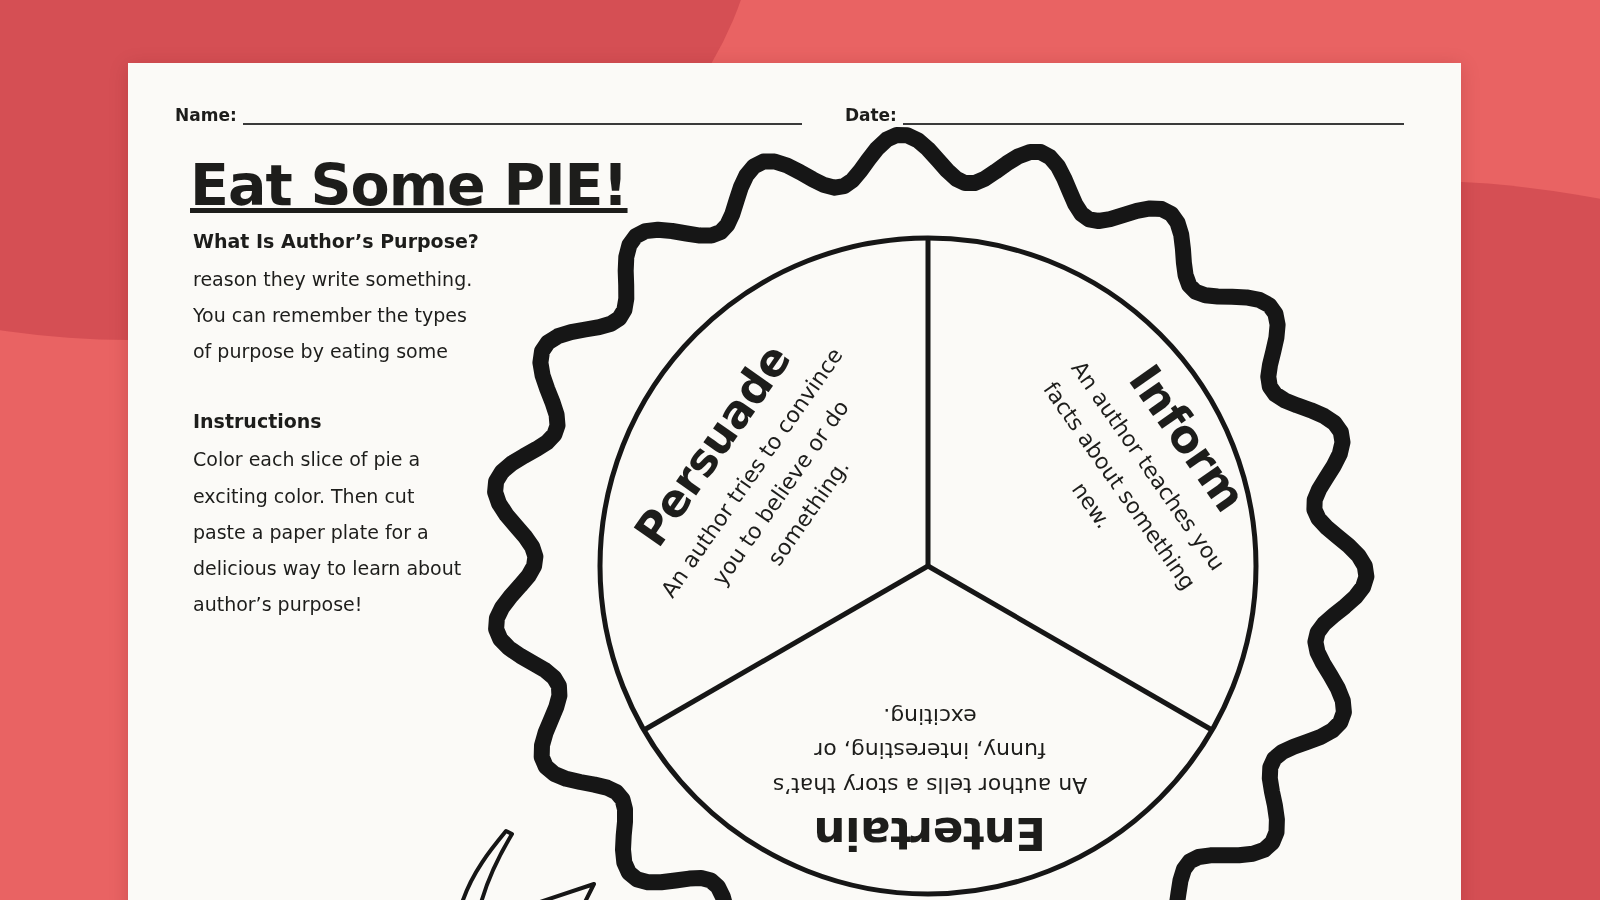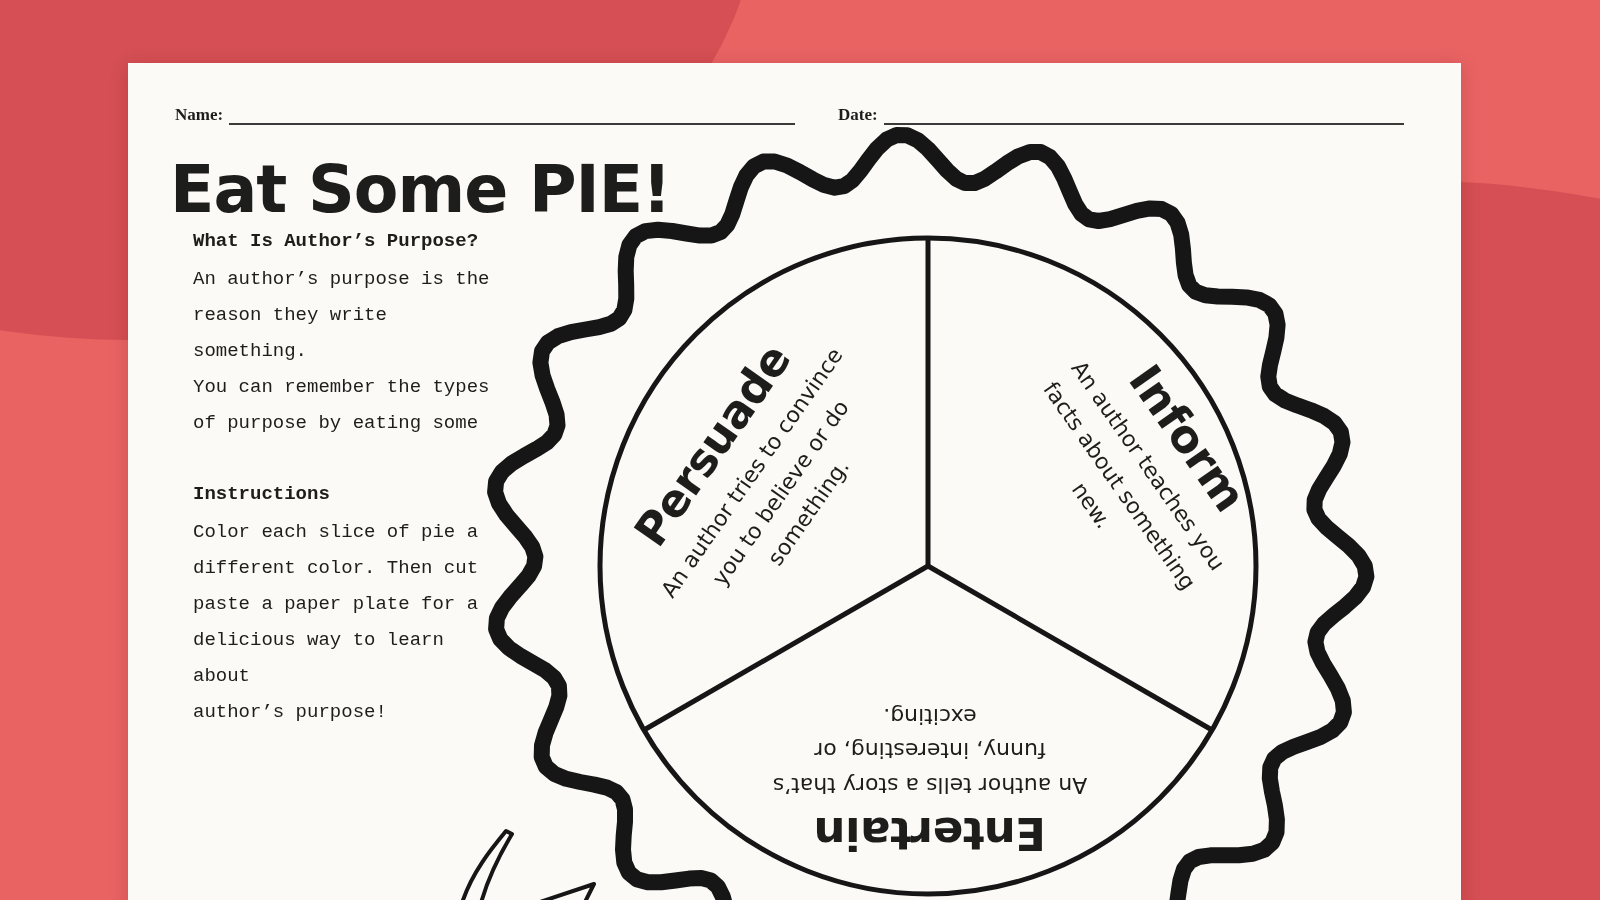--- a/index.html
+++ b/index.html
@@ -3,28 +3,28 @@
 <meta charset="utf-8">
 <style>
   html,body{margin:0;padding:0;}
   body{font-family:"DejaVu Sans","Liberation Sans",sans-serif;}
   .stage{position:relative;width:1600px;height:900px;overflow:hidden;background:var(--background,#e96363);}
   .blob{position:absolute;border-radius:50%;background:var(--background-dark,#d54f54);}
   .blob-tl{width:1260px;height:900px;left:-500px;top:-560px;}
   .blob-br{width:1800px;height:1500px;right:-700px;top:180px;}
   .paper{position:absolute;left:128px;top:63px;width:1333px;bottom:-60px;background:var(--paper,#fbfaf7);
          box-shadow:0 3px 18px rgba(90,10,10,.18);color:var(--ink,#1d1d1b);}
-  .header-row{display:flex;align-items:flex-end;padding:42px 57px 0 47px;font-family:Liberation Serif, serif;}
+  .header-row{display:flex;align-items:flex-end;padding:42px 57px 0 47px;}
   .field-label{font-size:17px;font-weight:bold;white-space:nowrap;}
   .write-line{border-bottom:2px solid #3a3a3a;height:16px;}
   .name-line{flex:1;margin-left:6px;max-width:832px;}
   .date-group{display:flex;align-items:flex-end;margin-left:43px;flex:1;text-align:right;}
   .date-line{flex:1;margin-left:6px;}
-  .worksheet-title{font-size:65px;font-weight:800;letter-spacing:-1px;margin:32px 0 0 42px;line-height:1.0;}
-  .left-col{position:absolute;left:65px;top:160px;width:300px;font-size:19px;line-height:1.9;font-family:Liberation Mono, monospace;}
+  .worksheet-title{font-size:57px;font-weight:800;letter-spacing:-1px;margin:32px 0 0 62px;line-height:1.0;text-decoration:underline;}
+  .left-col{position:absolute;left:65px;top:160px;width:300px;font-size:19px;line-height:1.9;}
   .para-heading{font-weight:bold;margin-bottom:2px;}
   .para-gap{height:34px;}
   .pie-svg{position:absolute;inset:0;width:1600px;height:900px;z-index:2;pointer-events:none;}
   .slice{position:absolute;display:flex;flex-direction:column;align-items:center;justify-content:center;
          z-index:3;color:var(--ink,#1d1d1b);text-align:center;}
   .slice-name{font-size:45px;font-weight:800;letter-spacing:-.5px;line-height:1.05;}
   .slice-desc{font-size:22px;line-height:1.55;margin-top:8px;}
   .slice-persuade{left:558px;top:357px;width:400px;height:240px;transform:rotate(-55deg);}
   .slice-inform{left:952px;top:360px;width:380px;height:220px;transform:rotate(55deg);}
   .slice-entertain{left:710px;top:683px;width:440px;height:190px;transform:rotate(180deg);}
@@ -43,28 +43,27 @@
       <span class="date-group">
         <span class="field-label">Date:</span>
         <span class="write-line date-line"></span>
       </span>
     </div>
 
     <div class="worksheet-title">Eat Some PIE!</div>
 
     <div class="left-col">
       <div class="para-heading">What Is Author’s Purpose?</div>
-      <div>An author’s purpose is the</div>
       <div>reason they write something.</div>
       <div>You can remember the types</div>
       <div>of purpose by eating some</div>
       <div class="para-gap"></div>
       <div class="para-heading">Instructions</div>
       <div>Color each slice of pie a</div>
-      <div>different color. Then cut</div>
+      <div>exciting color. Then cut</div>
       <div>paste a paper plate for a</div>
       <div>delicious way to learn about</div>
       <div>author’s purpose!</div>
     </div>
   </div>
 
   <svg class="pie-svg" viewBox="0 0 1600 900">
     <path id="crust" fill="none" stroke="#161616" stroke-width="16" stroke-linejoin="round" d="M1364.8,566.0L1366.4,576.6L1363.1,587.0L1355.4,597.0L1344.9,606.4L1333.8,615.3L1324.1,623.8L1317.6,632.5L1315.4,641.8L1317.5,652.1L1323.1,663.4L1330.6,675.6L1337.8,688.3L1342.8,700.8L1343.9,712.3L1340.3,722.4L1332.2,730.6L1320.5,737.0L1307.0,742.1L1293.7,746.8L1282.3,752.0L1274.3,758.6L1270.3,767.3L1269.8,778.3L1271.9,791.3L1274.9,805.4L1276.9,819.5L1276.5,832.3L1272.3,842.6L1264.3,849.7L1252.8,853.7L1238.9,855.2L1224.3,855.2L1210.4,855.3L1198.6,857.0L1189.7,861.4L1183.9,869.3L1180.5,880.3L1178.4,893.7L1176.4,907.9L1173.2,921.3L1167.8,932.0L1159.6,938.9L1148.9,941.5L1136.1,940.2L1122.3,936.2L1108.6,931.2L1095.8,927.1L1084.7,925.7L1075.5,928.2L1067.9,934.9L1061.4,945.1L1055.2,957.4L1048.5,970.0L1040.9,980.6L1031.9,987.6L1021.7,989.8L1010.5,987.3L998.8,980.7L987.3,971.9L976.2,962.8L965.8,955.6L956.0,951.9L946.7,952.7L937.5,957.9L928.0,966.3L918.1,976.3L907.7,985.5L897.1,992.1L886.5,994.4L876.3,991.7L866.9,984.4L858.4,973.7L850.6,961.4L843.2,949.7L835.6,940.7L827.4,935.6L817.9,934.8L807.1,938.0L795.1,943.7L782.4,950.0L769.6,955.0L757.8,956.8L747.6,954.3L739.5,947.2L733.6,936.4L729.5,923.0L726.2,909.1L722.7,896.5L717.9,886.7L710.9,880.6L701.2,878.1L689.2,878.6L675.4,880.5L661.1,882.3L647.8,882.3L636.7,879.2L628.8,872.6L624.3,862.4L623.0,849.6L623.7,835.6L625.0,821.7L625.0,809.3L622.5,799.4L616.6,792.3L607.0,787.6L594.4,784.6L580.2,782.0L566.2,778.8L554.2,773.8L545.8,766.6L541.7,757.0L542.0,745.4L545.6,732.6L551.1,719.5L556.3,707.0L559.4,695.7L558.9,685.9L554.0,677.6L545.1,670.2L533.4,663.3L520.6,656.0L508.9,648.0L500.3,639.1L496.1,629.1L496.9,618.3L502.2,607.3L510.6,596.3L520.1,585.7L528.6,575.7L534.1,566.0L535.4,556.5L532.2,546.9L525.2,536.7L515.9,526.0L506.4,514.8L498.9,503.3L495.1,492.1L496.1,481.4L501.9,471.8L511.8,463.4L524.0,456.0L536.4,449.1L547.1,442.2L554.4,434.5L557.5,425.5L556.6,414.8L552.6,402.5L547.3,389.1L542.6,375.5L540.4,362.6L542.0,351.3L547.9,342.5L558.0,336.2L571.0,332.1L585.3,329.5L599.2,327.1L610.9,323.7L619.4,318.2L624.4,309.8L626.3,298.7L626.2,285.3L625.7,270.9L626.3,257.0L629.4,245.0L635.8,236.1L645.4,231.1L657.9,229.7L672.0,231.0L686.5,233.5L700.0,235.6L711.5,235.5L720.6,232.1L727.3,224.8L732.3,214.1L736.4,201.0L740.8,187.4L746.4,175.3L753.9,166.3L763.3,161.6L774.6,161.5L787.1,165.5L800.0,172.1L812.6,179.3L824.3,185.1L834.8,187.7L844.0,186.1L852.5,180.2L860.5,170.7L868.6,159.4L877.3,148.3L886.7,139.6L896.7,134.9L907.2,135.2L917.7,140.2L928.0,149.0L937.8,159.8L947.1,170.4L956.1,178.7L965.1,183.1L974.5,183.1L984.5,178.9L995.3,171.7L1006.8,163.4L1018.6,156.2L1030.1,151.9L1040.7,152.1L1050.0,157.1L1057.9,166.3L1064.3,178.6L1069.9,191.9L1075.3,204.2L1081.4,213.8L1089.0,219.4L1098.6,221.0L1110.1,219.1L1123.1,215.1L1136.8,210.9L1150.1,208.4L1161.8,209.1L1171.1,213.8L1177.5,222.6L1181.2,234.6L1182.9,248.6L1183.9,262.7L1185.6,275.3L1189.2,285.2L1195.6,291.8L1205.3,295.3L1217.8,296.5L1232.0,296.7L1246.4,297.4L1259.3,299.9L1269.3,305.2L1275.4,313.6L1277.6,324.7L1276.4,337.7L1273.3,351.5L1270.0,364.9L1268.3,376.7L1269.8,386.6L1275.3,394.3L1284.6,400.3L1297.0,405.3L1310.7,410.2L1323.8,415.9L1334.4,423.0L1340.8,431.9L1342.5,442.3L1339.8,453.9L1333.7,466.0L1326.1,478.0L1319.1,489.4L1314.7,499.9L1314.4,509.6L1318.5,518.6L1326.6,527.4L1337.3,536.3L1348.6,545.7L1358.5,555.6L1364.8,566.0Z"></path>
     <circle cx="928" cy="566" r="328" fill="none" stroke="#161616" stroke-width="5"></circle>
     <line x1="928" y1="566" x2="928" y2="238" stroke="#161616" stroke-width="5"></line>

